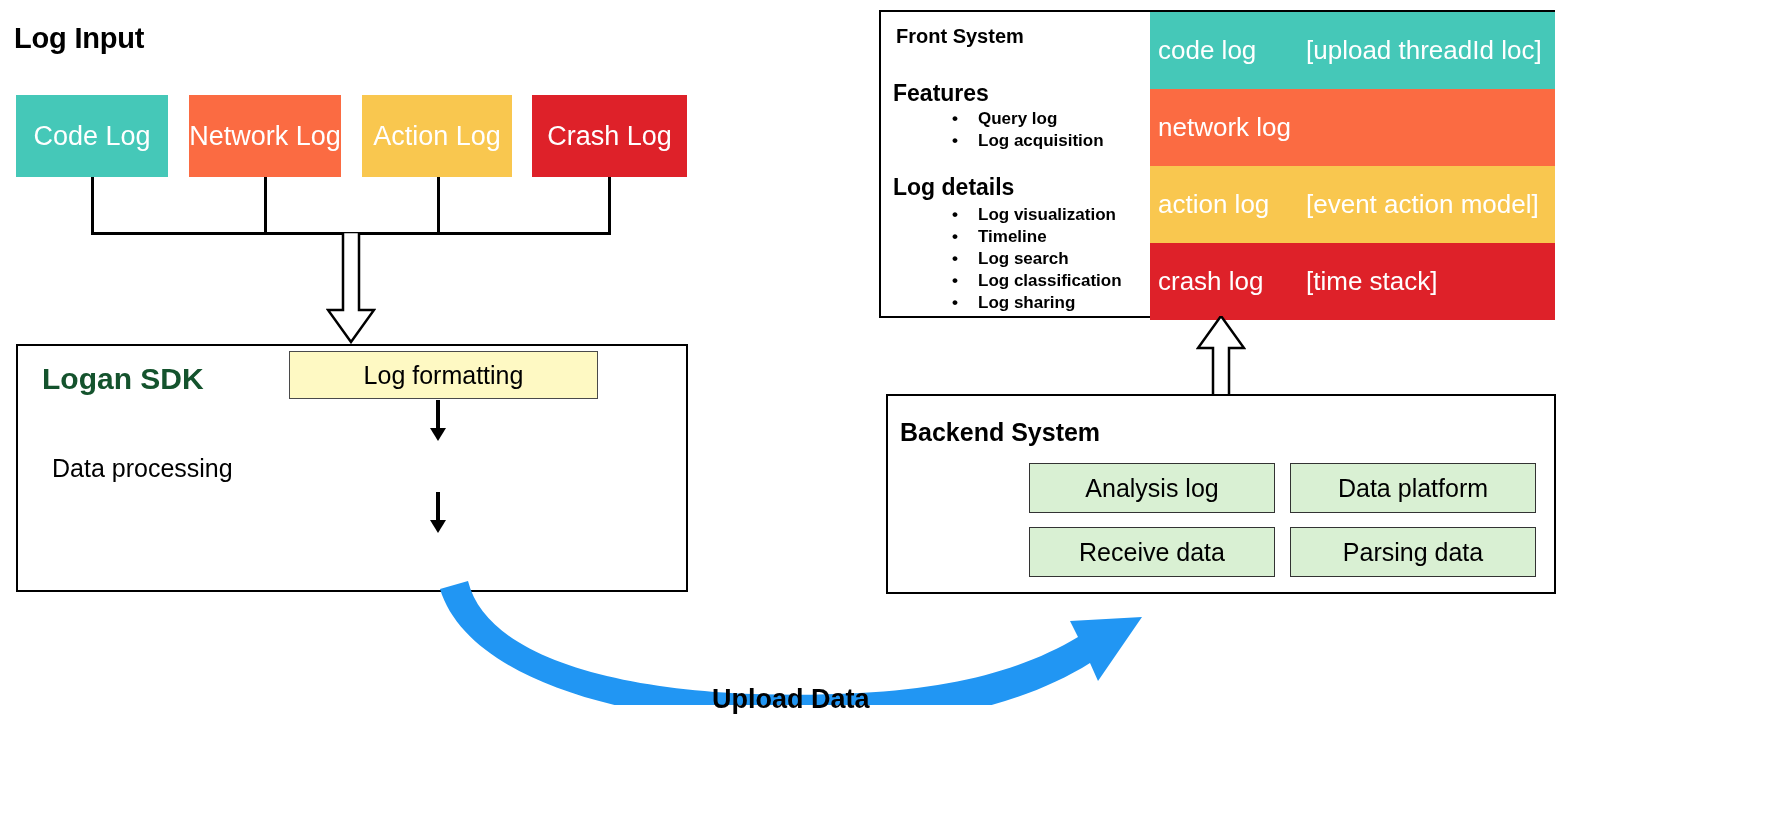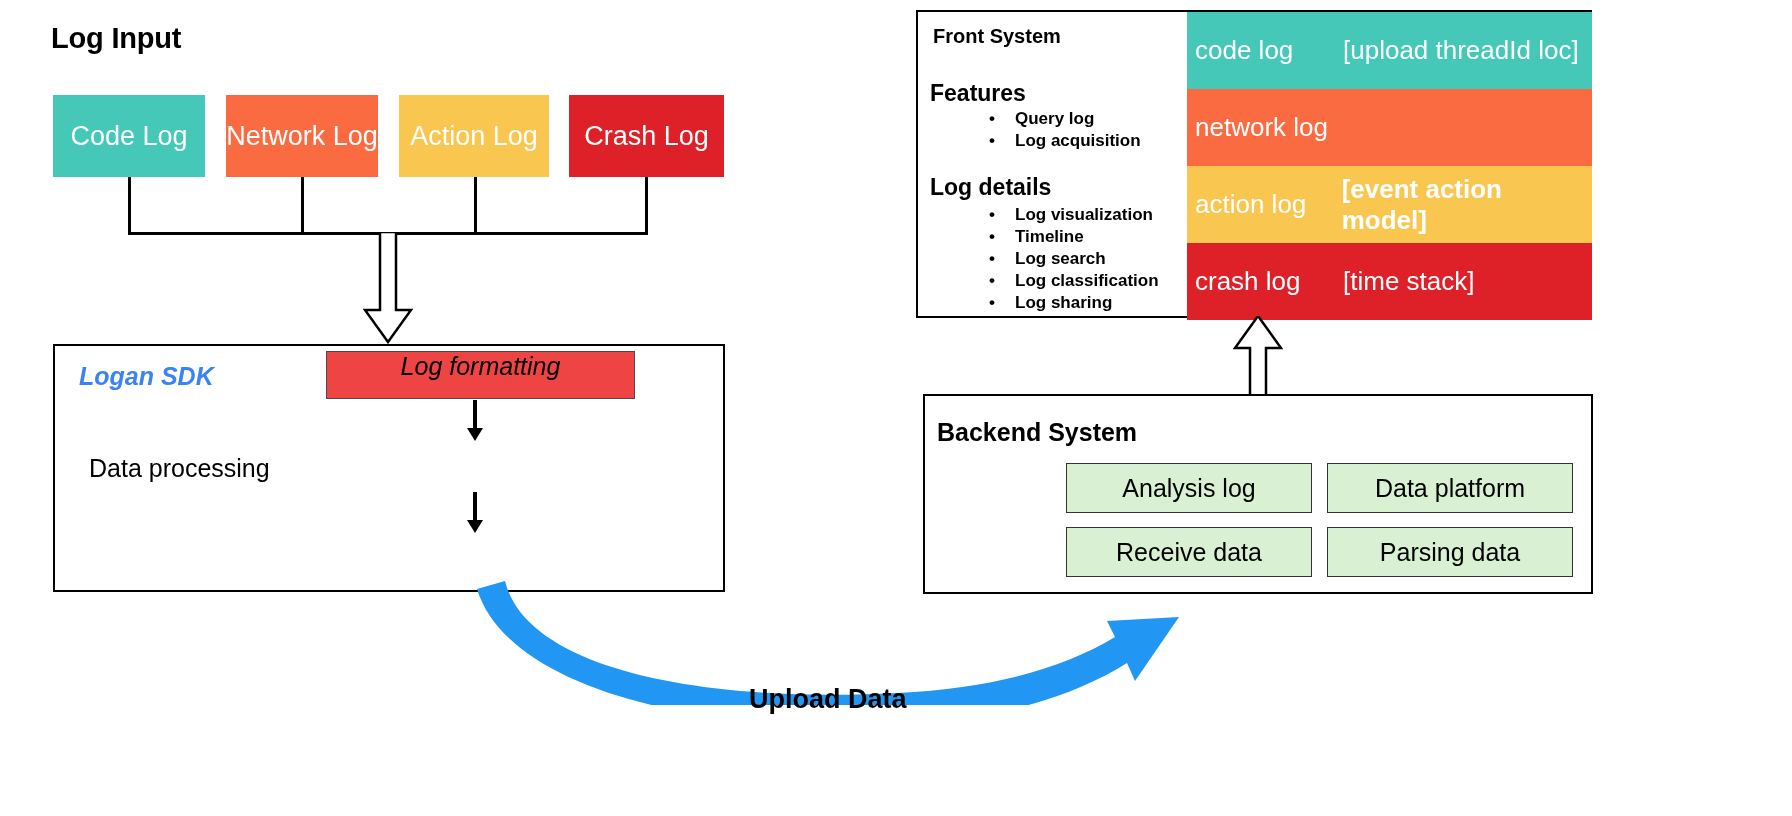--- a/index.html
+++ b/index.html
@@ -4,21 +4,21 @@
 <style>
   * { box-sizing: border-box; margin: 0; padding: 0; }
   html, body {
     width: 1792px; height: 816px;
     background: #ffffff;
     font-family: "Liberation Sans", sans-serif;
     overflow: hidden;
   }
   #stage { position: relative; width: 1792px; height: 816px; }
 
-  .abs { position: absolute; margin-left: 37px; }
+  .abs { position: absolute; }
 
   
   #log-input-title {
     left: 14px; top: 22px;
     font-size: 29px; font-weight: bold; color: #000;
     letter-spacing: -0.2px;
   }
 
   
   .src-chip {
@@ -33,31 +33,31 @@
   
   .hollow-arrow svg { display: block; }
 
   
   #logan-panel {
     left: 16px; top: 344px; width: 672px; height: 248px;
     border: 2px solid #000; background: #fff;
   }
   #logan-title {
     left: 42px; top: 362px;
-    font-size: 25px; font-weight: bold; color: #3b82f6; font-style: italic;
+    font-size: 30px; font-weight: bold; color: #14532d;
   }
   #logan-sub {
     left: 52px; top: 454px;
     font-size: 25px; font-weight: 400; color: #000;
   }
   .cyan-box {
     left: 289px; width: 309px; height: 48px;
-    background: #ef4444; border: 1.5px solid #4a4a4a;
-    display: flex; align-items: flex-start; justify-content: center;
-    font-size: 25px; color: #000; font-style: italic;
+    background: #fef9c3; border: 1.5px solid #4a4a4a;
+    display: flex; align-items: center; justify-content: center;
+    font-size: 25px; color: #000;
   }
   #cyan-1 { top: 351px; }
   #cyan-2 { top: 443px; }
   #cyan-3 { top: 535px; }
 
   .blk-arrow { left: 436px; width: 4px; background: #000; }
   .blk-arrow-head {
     left: 430px; width: 0; height: 0;
     border-left: 8px solid transparent;
     border-right: 8px solid transparent;
@@ -216,21 +216,21 @@
 
   <div class="abs fs-row" id="fsrow-0" style="background: rgb(69, 200, 184); top: 12px;">
     <span class="fs-name">code log</span>
     <span class="fs-tag" style="margin-left: 6px;">[upload threadId loc]</span>
   </div>
   <div class="abs fs-row" id="fsrow-1" style="background: rgb(251, 107, 66); top: 89px;">
     <span class="fs-name">network log</span>
   </div>
   <div class="abs fs-row" id="fsrow-2" style="background: rgb(249, 199, 79); top: 166px;">
     <span class="fs-name">action log</span>
-    <span class="fs-tag" style="margin-left: 6px; font-weight: bold;">[event action model]</span>
+    <span class="fs-tag" style="margin-left: 6px;">[event action model]</span>
   </div>
   <div class="abs fs-row" id="fsrow-3" style="background: rgb(222, 33, 41); top: 243px;">
     <span class="fs-name">crash log</span>
     <span class="fs-tag" style="margin-left: 6px;">[time stack]</span>
   </div>
 
   <div class="abs hollow-arrow" style="left:1196px; top:316px;">
     <svg width="50" height="82" viewBox="0 0 50 82">
       <polygon points="25,0 48,32 33,32 33,80 17,80 17,32 2,32" fill="#ffffff" stroke="#000000" stroke-width="2.5"></polygon>
     </svg>

